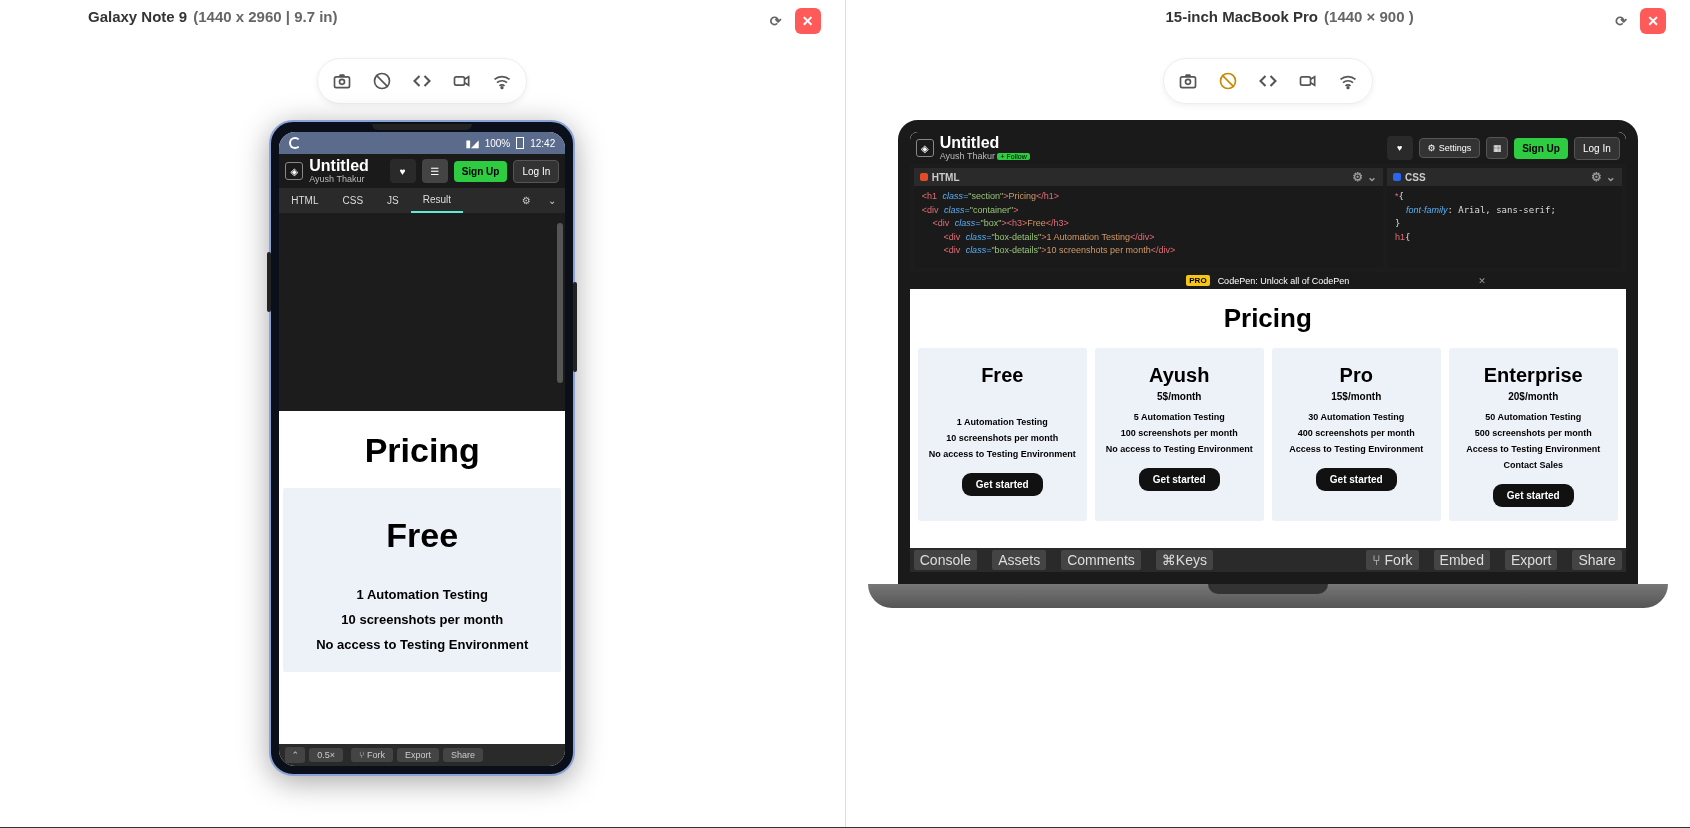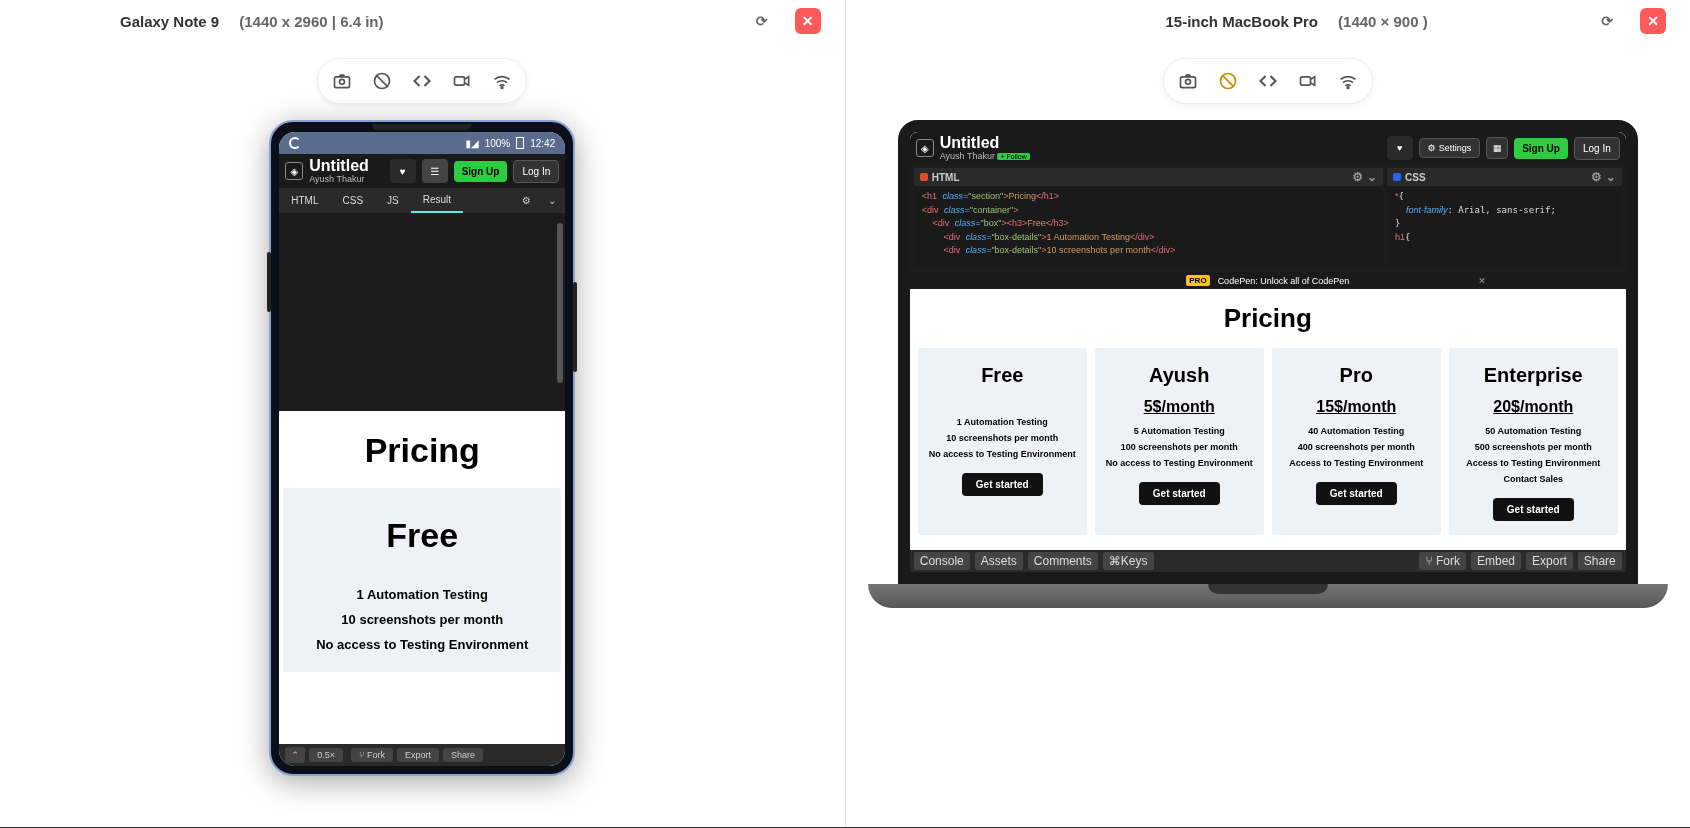--- a/index.html
+++ b/index.html
@@ -2,21 +2,21 @@
 <html><head>
 <meta charset="utf-8">
 <style>
 * { margin:0; padding:0; box-sizing:border-box; font-family:-apple-system,BlinkMacSystemFont,"Segoe UI",Arial,sans-serif; }
 body { background:#fff; width:1690px; height:828px; overflow:hidden; position:relative; }
 
 .split { display:flex; height:100%; border-bottom:1px solid #333;}
 .pane { flex:1; position:relative; padding:8px 0 0 0;}
 .divider { width:1px; background:#ddd; }
 
-.pane-header { display:flex; align-items:center; gap:20px; padding:0 24px 4px 120px; font-size:15px; font-weight:600; color:#666; }
+.pane-header { display:flex; gap:6px; padding:0 24px 4px 88px; font-size:15px; font-weight:600; color:#666; }
 .pane-header .devname { color:#333; font-weight:700; }
 .pane-header .spacer { flex:1; }
 .hdr-btn { width:26px; height:26px; border-radius:6px; display:flex; align-items:center; justify-content:center; font-size:14px; color:#666; }
 .hdr-close { background:#ff5a5a; color:#fff; }
 
 .toolbar { margin:20px auto 16px; display:flex; gap:0; background:#fff; border:1px solid #eee; border-radius:28px; padding:4px; width:max-content; box-shadow:0 2px 6px rgba(0,0,0,0.06);}
 .tool { width:40px; height:36px; display:flex; align-items:center; justify-content:center; color:#555; border-radius:20px; cursor:pointer; }
 .tool svg{width:20px;height:20px;}
 .tool.sel { color:#c78a00;}
 
@@ -82,40 +82,40 @@
 
 .promo{background:#1a1a1a;color:#fff;font-size:9px;display:flex;align-items:center;justify-content:center;gap:8px;padding:3px;position:relative;}
 .promo .pbadge{background:#f5c518;color:#000;font-weight:700;padding:1px 3px;border-radius:2px;font-size:8px;}
 .promo .px{position:absolute;right:140px;color:#999;}
 
 .mac-result{flex:1;background:#fff;overflow:hidden;}
 .mac-result h1{font-size:26px;font-weight:800;text-align:center;margin:14px 0;}
 .cards{display:flex;gap:8px;padding:0 8px;}
 .card{flex:1;background:#edf1f8;border-radius:3px;padding:16px 6px 14px;text-align:center;}
 .card h3{font-size:20px;font-weight:800;}
-.card .sub{font-size:16px;font-weight:700;margin:11px 0 10px;text-decoration:underline;}
+.card .sub{font-size:10px;font-weight:700;margin:4px 0 10px;}
 .card .f{font-size:9px;font-weight:600;margin:6px 0;}
-.card button{background:#111;color:#fff;border:none;font-size:10px;font-weight:700;padding:6px 14px;border-radius:4px;margin-top:8px;}
-
-.mac-foot{background:#2a2a2a;color:#ddd;font-size:12px;display:flex;align-items:center;gap:5px;padding:2px 4px;}
+.card button{background:#111;color:#fff;border:none;font-size:10px;font-weight:700;padding:6px 14px;border-radius:9px;margin-top:8px;}
+
+.mac-foot{background:#2a2a2a;color:#ddd;font-size:14px;display:flex;align-items:center;gap:15px;padding:2px 4px;}
 .mac-foot .chip{background:#444;padding:2px 6px;border-radius:2px;}
 .mac-foot .grow{flex:1;}
 
 .settings-btn{background:#333;border:1px solid #555;color:#fff;font-size:9px;padding:4px 8px;border-radius:4px;display:flex;align-items:center;gap:3px;}
 .viewbtn{width:22px;height:22px;background:#333;border:1px solid #555;border-radius:4px;display:flex;align-items:center;justify-content:center;}
 </style>
 </head>
 <body>
 
 <div class="split">
 
   <div class="pane">
     <div class="pane-header">
       <span class="devname">Galaxy Note 9</span>
-      <span>(1440 x 2960 | 6.4 in)</span>
+      <span>(1440 x 2960 | 9.7 in)</span>
       <span class="spacer"></span>
       <span class="hdr-btn">⟳</span>
       <span class="hdr-btn hdr-close">✕</span>
     </div>
 
     <div class="toolbar">
       <div class="tool">
           <svg viewBox="0 0 24 24" fill="none" stroke="currentColor" stroke-width="2">
             <rect x="3" y="7" width="18" height="13" rx="2"></rect>
             <circle cx="12" cy="13" r="3"></circle>
@@ -303,21 +303,21 @@
             <span class="pbadge">PRO</span>
             <span>CodePen: Unlock all of CodePen</span>
             <span class="px">✕</span>
           </div>
 
           <div class="mac-result">
             <h1>Pricing</h1>
             <div class="cards" id="cards">
                 <div class="card"><h3>Free</h3><div style="height: 24px;"></div><div class="f">1 Automation Testing</div><div class="f">10 screenshots per month</div><div class="f">No access to Testing Environment</div><button>Get started</button></div>
                 <div class="card"><h3>Ayush</h3><div class="sub">5$/month</div><div class="f">5 Automation Testing</div><div class="f">100 screenshots per month</div><div class="f">No access to Testing Environment</div><button>Get started</button></div>
-                <div class="card"><h3>Pro</h3><div class="sub">15$/month</div><div class="f">40 Automation Testing</div><div class="f">400 screenshots per month</div><div class="f">Access to Testing Environment</div><button>Get started</button></div>
+                <div class="card"><h3>Pro</h3><div class="sub">15$/month</div><div class="f">30 Automation Testing</div><div class="f">400 screenshots per month</div><div class="f">Access to Testing Environment</div><button>Get started</button></div>
                 <div class="card"><h3>Enterprise</h3><div class="sub">20$/month</div><div class="f">50 Automation Testing</div><div class="f">500 screenshots per month</div><div class="f">Access to Testing Environment</div><div class="f">Contact Sales</div><button>Get started</button></div>
               </div>
           </div>
 
           <div class="mac-foot">
             <div class="chip">Console</div>
             <div class="chip">Assets</div>
             <div class="chip">Comments</div>
             <div class="chip">⌘Keys</div>
             <span class="grow"></span>

